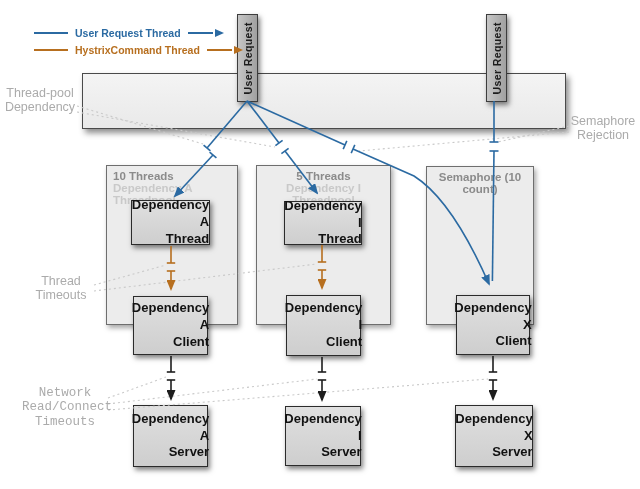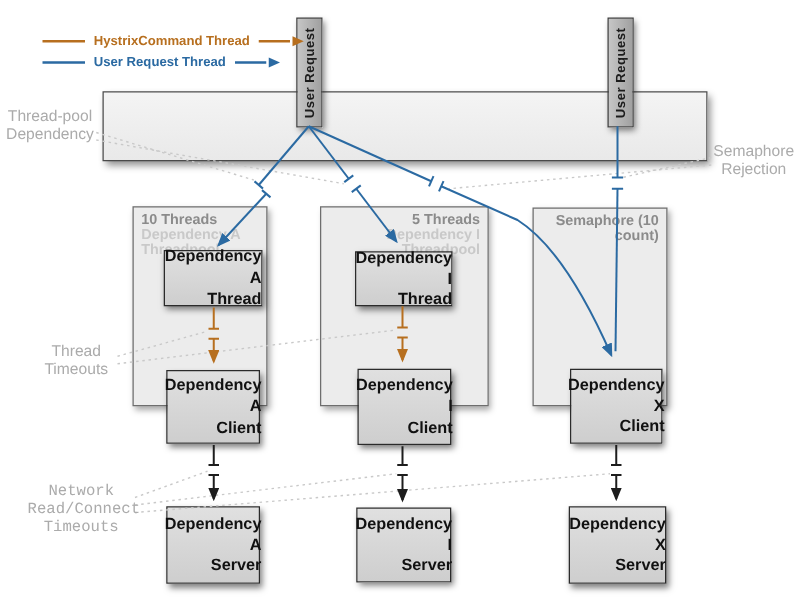--- a/index.html
+++ b/index.html
@@ -18,21 +18,21 @@
       display:flex;align-items:center;justify-content:center;}
   .ur-label{writing-mode:vertical-rl;transform:rotate(180deg);
       font-size:10.5px;font-weight:bold;color:#1c1c1c;letter-spacing:.4px;white-space:nowrap;}
 
   
   .pool{position:absolute;background:#ececec;border:1px solid #6e6e6e;
         box-shadow:2px 3px 5px rgba(0,0,0,.35);z-index:1;padding-top:3px;box-sizing:border-box;}
   .pool-title{font-size:11.5px;font-weight:bold;color:#8b8b8b;padding:1px 6px 0 6px;}
   .pool-subtitle{font-size:11.5px;font-weight:bold;color:#c9c9c9;padding:0 6px;}
   .align-left{text-align:left;}
-  .align-right{text-align:right;}
+  .align-right{text-align:center;}
 
   
   .dep{position:absolute;background:linear-gradient(#e0e0e0,#cecece);
        border:1.5px solid #2b2b2b;box-shadow:2px 3px 5px rgba(0,0,0,.5);z-index:3;
        display:flex;align-items:center;justify-content:center;text-align:right;
        font-size:13px;font-weight:bold;color:#111;line-height:1.3;white-space:pre-line;box-sizing:border-box;}
 
   
   .note{position:absolute;font-size:12.5px;color:#ababab;line-height:1.15;
         text-align:center;white-space:pre-line;z-index:6;}
@@ -53,43 +53,43 @@
 
   svg.overlay{position:absolute;left:0;top:0;z-index:5;pointer-events:none;}
 </style>
 </head>
 <body>
 
 <div class="canvas">
 
   <div class="legend">
     <div class="legend-row">
+      <span class="seg lead blue"></span>
+      <span class="legend-label blue">User Request Thread</span>
+      <span class="seg trail blue"></span>
+      <span class="tri blue"></span>
+    </div>
+    <div class="legend-row">
       <span class="seg lead orange"></span>
       <span class="legend-label orange">HystrixCommand Thread</span>
       <span class="seg trail orange"></span>
       <span class="tri orange"></span>
     </div>
-    <div class="legend-row">
-      <span class="seg lead blue"></span>
-      <span class="legend-label blue">User Request Thread</span>
-      <span class="seg trail blue"></span>
-      <span class="tri blue"></span>
-    </div>
   </div>
 
   <div class="bar"></div>
 
   <div class="ur" style="left:237px;top:14px;">
     <span class="ur-label">User Request</span>
   </div>
   <div class="ur" style="left:486px;top:14px;">
     <span class="ur-label">User Request</span>
   </div>
 
-  <div class="pool align-left" style="left:106px;top:165px;width:108px;height:160px;">
+  <div class="pool align-left" style="left:106px;top:165px;width:132px;height:160px;">
     <div class="pool-title">10 Threads</div>
     <div class="pool-subtitle">Dependency A Threadpool</div>
   </div>
   <div class="pool align-right" style="left:256px;top:165px;width:135px;height:160px;">
     <div class="pool-title">5 Threads</div>
     <div class="pool-subtitle">Dependency I Threadpool</div>
   </div>
   <div class="pool align-right" style="left:426px;top:166px;width:108px;height:159px;">
     <div class="pool-title">Semaphore (10 count)</div>
   </div>

